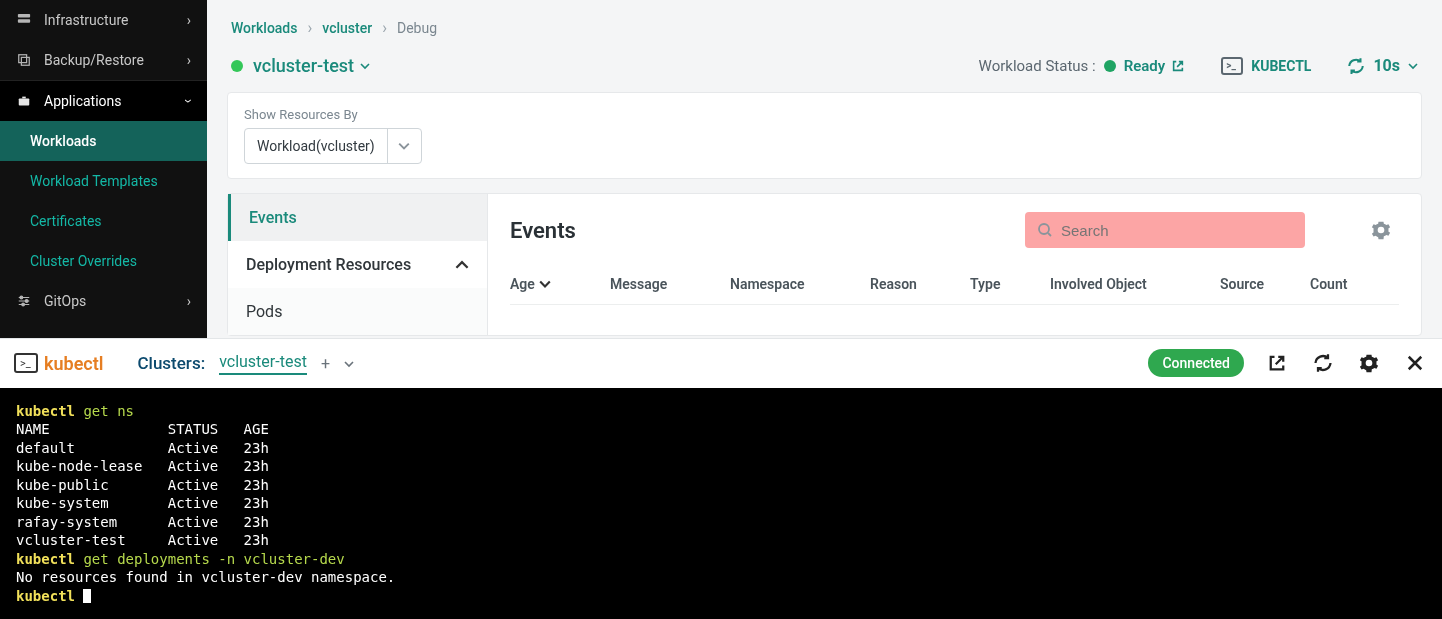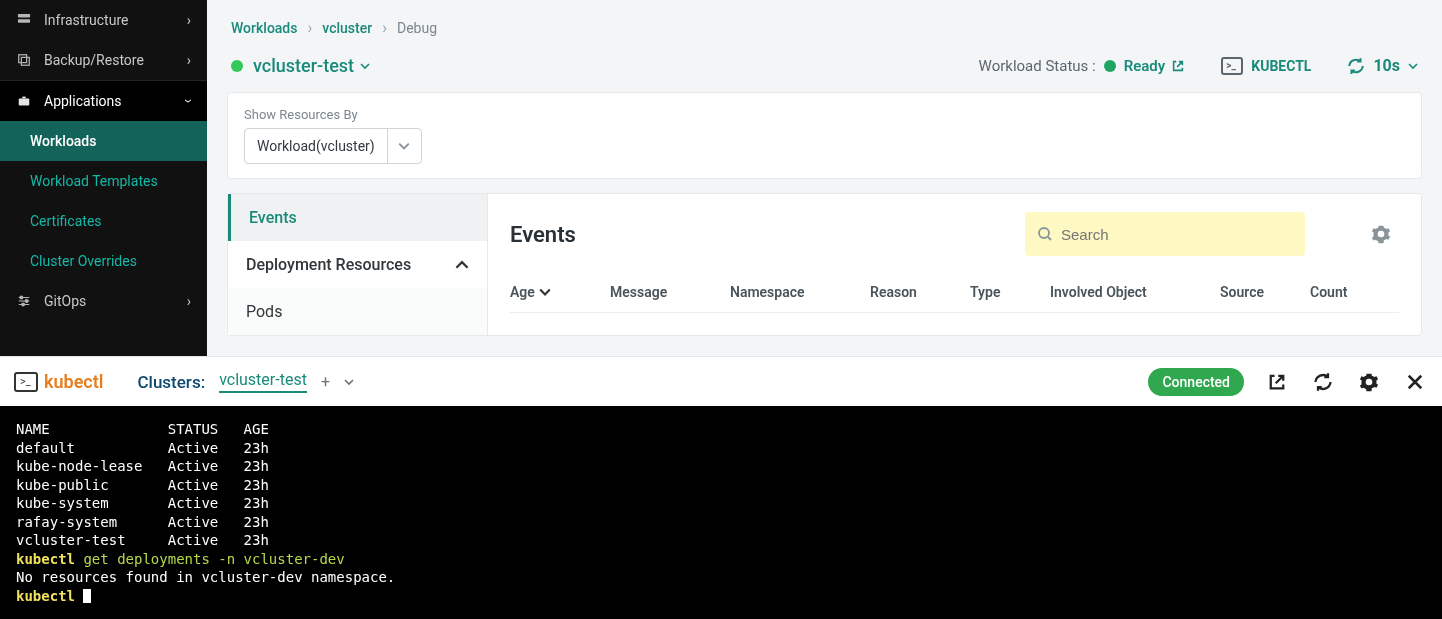--- a/index.html
+++ b/index.html
@@ -35,21 +35,21 @@
   .select .handle { border-left: 1px solid #cfd5d9; width: 34px; display: flex; align-items: center; justify-content: center; color: #8b949b; cursor: pointer; }
   .panel { background: #fff; border: 1px solid #e6e8ea; border-radius: 4px; margin-top: 14px; display: flex; }
   .panel-left { width: 260px; border-right: 1px solid #e6e8ea; }
   .tab-item { padding: 14px 18px; color: #30363a; cursor: pointer; }
   .tab-item.active { background: #f0f1f2; border-left: 3px solid #1a8a7b; color: #1a8a7b; font-weight: 500; }
   .group-head { display: flex; align-items: center; justify-content: space-between; padding: 14px 18px; color: #30363a; cursor: pointer; font-weight: 500; }
   .group-child { padding: 14px 18px; color: #30363a; cursor: pointer; background: #fafbfb; }
   .panel-right { flex: 1; padding: 18px 22px; }
   .panel-top { display: flex; align-items: center; gap: 18px; margin-bottom: 20px; }
   .panel-title { font-size: 22px; font-weight: 600; color: #2a3136; }
-  .search { background: #fef9c3; border-radius: 4px; height: 44px; flex: 0 0 280px; margin-left: auto; display: flex; align-items: center; padding: 0 12px; color: #8a949b; gap: 8px; }
+  .search { background: #fca5a5; border-radius: 4px; height: 36px; flex: 0 0 280px; margin-left: auto; display: flex; align-items: center; padding: 0 12px; color: #8a949b; gap: 8px; }
   .search input { border: none; background: transparent; outline: none; font-size: 15px; color: #333; flex: 1; }
   .gear { width: 36px; height: 36px; display: inline-flex; align-items: center; justify-content: center; color: #8a949b; margin-left: 40px; cursor: pointer; }
   .thead { display: flex; gap: 0; color: #4a545b; font-size: 14px; font-weight: 600; padding: 8px 0 12px 0; border-bottom: 1px solid #eceeee; }
   .th { padding-right: 30px; }
   .th.age { width: 100px; display: flex; align-items: center; gap: 4px; }
   .th.msg { width: 120px; }
   .th.ns { width: 140px; }
   .th.reason { width: 100px; }
   .th.type { width: 80px; }
   .th.inv { width: 170px; }
@@ -268,20 +268,21 @@
       </span>
       <span class="iconbtn">
         <svg viewBox="0 0 16 16" fill="none" stroke="#222" stroke-width="2">
             <path d="M3 3l10 10M13 3L3 13"></path>
           </svg>
       </span>
     </div>
   </div>
 
   <div class="terminal">
+    <div><span class="yy">kubectl </span><span class="cmd">get ns</span></div>
     <pre>NAME              STATUS   AGE</pre>
     <pre>default           Active   23h</pre>
     <pre>kube-node-lease   Active   23h</pre>
     <pre>kube-public       Active   23h</pre>
     <pre>kube-system       Active   23h</pre>
     <pre>rafay-system      Active   23h</pre>
     <pre>vcluster-test     Active   23h</pre>
     <div><span class="yy">kubectl </span><span class="cmd">get deployments -n vcluster-dev</span></div>
     <pre>No resources found in vcluster-dev namespace.</pre>
     <div><span class="yy">kubectl </span><span class="cursor"></span></div>

